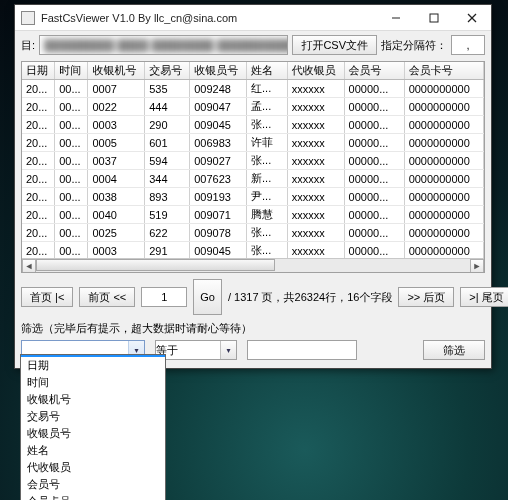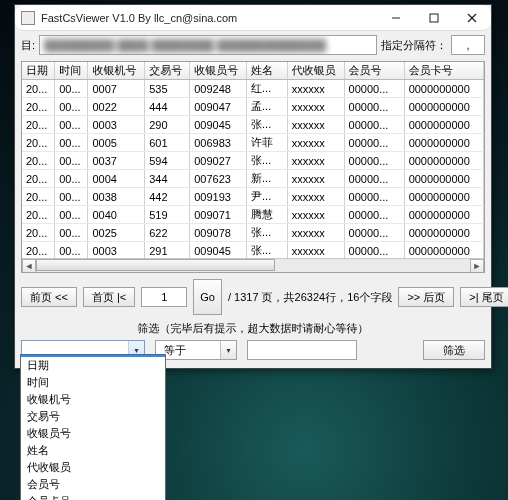--- a/index.html
+++ b/index.html
@@ -19,21 +19,20 @@
     background: #f0f0f0;
     border: 1px solid #444;
     box-shadow: 2px 2px 8px rgba(0,0,0,0.5);
   }
   .titlebar {
     height: 26px;
     background: #fff;
     display: flex;
     align-items: center;
     border-bottom: 1px solid #ddd;
-    border-radius: 9px;
   }
   .titlebar .appicon {
     width: 14px; height: 14px; margin: 0 6px;
     border: 1px solid #888; background:#eee;
   }
   .titlebar .title { flex:1; font-size:11px; color:#222; }
   .titlebar .winbtn {
     width: 38px; height:26px; display:flex; align-items:center; justify-content:center;
     color:#222;
   }
@@ -81,27 +80,27 @@
     background:linear-gradient(#fdfdfd,#e6e6e6);
     display:flex;align-items:center;justify-content:center;font-size:9px;color:#555;
   }
   .hscroll .track { flex:1; height:14px; background:#eaeaea; position:relative; }
   .hscroll .thumb {
     position:absolute; left:0; top:0; height:12px; width:55%;
     border:1px solid #a8a8a8; background:linear-gradient(#f8f8f8,#dcdcdc);
   }
   .pager { margin-top:6px; display:flex; align-items:center; gap:6px; }
   .pager .inp { width:46px; text-align:center; }
-  .filter-label { margin-top:6px; font-size:11px;text-align:center; }
+  .filter-label { margin-top:6px; font-size:11px; }
   .filter-row { margin-top:4px; display:flex; align-items:center; gap:10px; }
   .combo {
     height:20px; border:1px solid #7a9ac9; background:#fff;
     display:flex; align-items:center; position:relative;
   }
-  .combo .val { flex:1; padding:0 8px; }
+  .combo .val { flex:1; padding:0 0; }
   .combo .drop {
     width:16px; height:18px; border-left:1px solid #bcd0ea;
     background:linear-gradient(#eef4fc,#d6e4f6);
     display:flex;align-items:center;justify-content:center;font-size:8px;color:#335;
   }
   .dropdown-list {
     position:absolute; left:20px; top:354px; width:146px;
     background:#fff; border:1px solid #666; z-index:10;
     max-height:220px; overflow:hidden;
   }
@@ -137,20 +136,21 @@
     </div>
   </div>
 
   <div class="client">
 
     <div class="row">
       <span class="lbl">目:</span>
       <div class="pathbox">
         <span class="blur">█████████ ████ ████████ ██████████████</span>
       </div>
+      <div class="btn">打开CSV文件</div>
       <span class="lbl">指定分隔符：</span>
       <input class="inp" style="width: 34px; text-align: center;" value=",">
     </div>
 
     <div class="table-wrap">
       <table>
         <thead>
             <tr id="hdr">
               <th class="c0">日期</th>
               <th class="c1">时间</th>
@@ -227,21 +227,21 @@
               <td class="c4">007623</td>
               <td class="c5">新...</td>
               <td class="c6">xxxxxx</td>
               <td class="c7">00000...</td>
               <td class="c8">0000000000</td>
             </tr>
             <tr>
               <td class="c0">20...</td>
               <td class="c1">00...</td>
               <td class="c2">0038</td>
-              <td class="c3">442</td>
+              <td class="c3">893</td>
               <td class="c4">009193</td>
               <td class="c5">尹...</td>
               <td class="c6">xxxxxx</td>
               <td class="c7">00000...</td>
               <td class="c8">0000000000</td>
             </tr>
             <tr>
               <td class="c0">20...</td>
               <td class="c1">00...</td>
               <td class="c2">0040</td>
@@ -290,22 +290,22 @@
       <div class="hscroll">
         <div class="arrow">◄</div>
         <div class="track">
           <div class="thumb"></div>
         </div>
         <div class="arrow">►</div>
       </div>
     </div>
 
     <div class="pager">
+      <div class="btn">首页 |&lt;</div>
       <div class="btn">前页 &lt;&lt;</div>
-      <div class="btn">首页 |&lt;</div>
       <input class="inp" value="1" style="">
       <div class="btn" style="padding:17px 6px">Go</div>
       <span class="lbl" style="flex:1">/ 1317 页，共26324行，16个字段</span>
       <div class="btn">&gt;&gt; 后页</div>
       <div class="btn">&gt;| 尾页</div>
     </div>
 
     <div class="filter-label">筛选（完毕后有提示，超大数据时请耐心等待）</div>
 
     <div class="filter-row">

